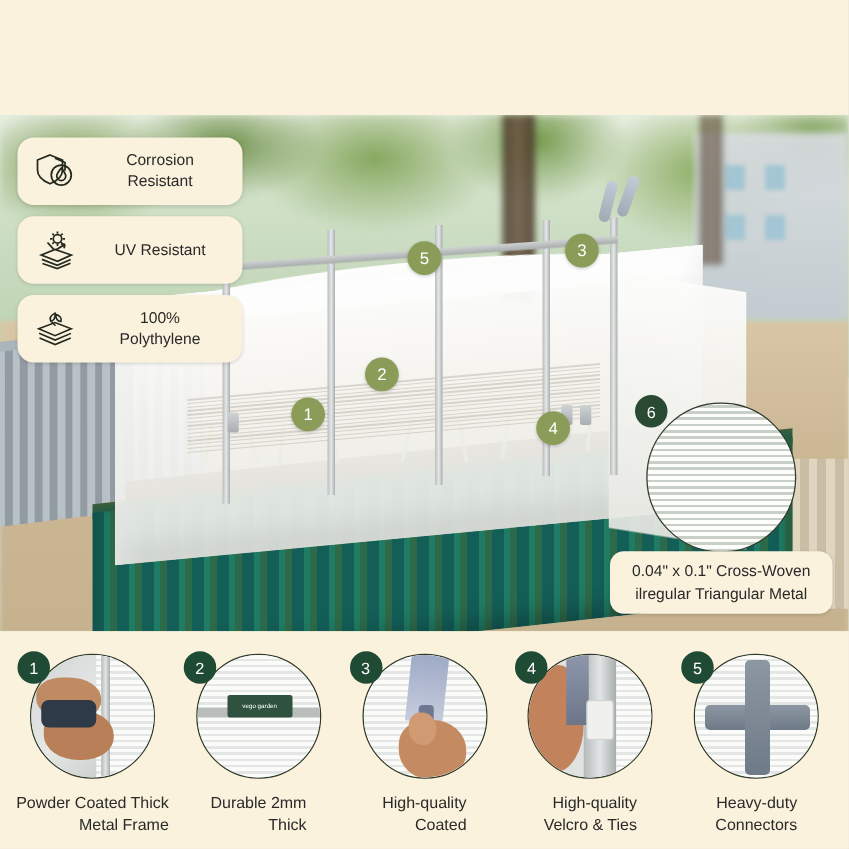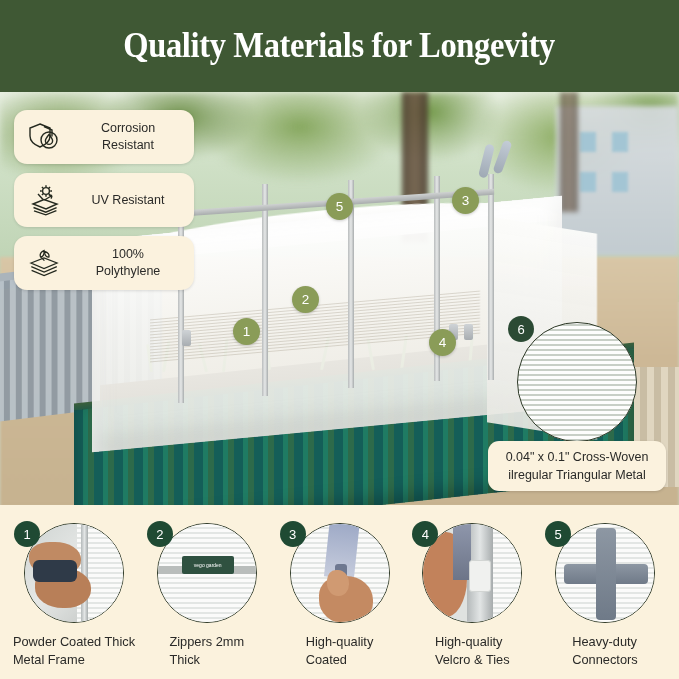--- a/index.html
+++ b/index.html
@@ -209,41 +209,38 @@
     background:#e9e9e5;
   }
   .bbadge {
     position:absolute; left:6px; top:-2px; width:26px; height:26px;
     border-radius:50%; background:#1f4a33; color:#fff;
     display:flex; align-items:center; justify-content:center;
     font-size:13px; z-index:3;
   }
   .blabel {
     margin-top:10px; font-size:12.8px; color:#2a2a28;
-    text-align:left; line-height:1.4;
+    text-align:right; line-height:1.4;
   }
 
   
   .t-hand { position:absolute; border-radius:40% 50% 45% 50%; }
   .t-fabric { position:absolute; background:repeating-linear-gradient(0deg,#e3e6e4 0 2px,#fbfbfa 2px 5px); }
   .t-tag {
     position:absolute; background:#2f5140; border-radius:2px;
     color:#fff; font-size:5px; display:flex; align-items:center; justify-content:center;
   }
   .t-pole { position:absolute; background:linear-gradient(90deg,#b4b9ba,#e2e5e5,#a7acad); }
   .t-conn { position:absolute; background:linear-gradient(180deg,#8d97a3,#6f7a88); }
 </style>
 </head>
 <body>
 
 <div class="page">
 
-  <div class="header">
-    <div class="header-title">Quality Materials for Longevity</div>
-  </div>
 
   <div class="photo">
     <div class="sky"></div>
     <div class="foliage"></div>
     <div class="house"></div>
     <div class="house-win" style="left:580px;top:40px;width:16px;height:20px;"></div>
     <div class="house-win" style="left:612px;top:40px;width:16px;height:20px;"></div>
     <div class="house-win" style="left:580px;top:80px;width:16px;height:20px;"></div>
     <div class="house-win" style="left:612px;top:80px;width:16px;height:20px;"></div>
     <div class="trunk-a"></div>
@@ -385,21 +382,21 @@
 
     <div class="bitem">
       <div class="bthumb">
         <div class="t-fabric" style="left:0;top:0;width:100px;height:100px;"></div>
         <div style="position:absolute;left:0;top:42px;width:100px;height:8px;background:#b9bdbb;"></div>
         <div class="t-tag" style="left:24px;top:32px;width:52px;height:18px;">
           <span>vego garden</span>
         </div>
       </div>
       <div class="blabel">
-        <span>Zippers 2mm</span><br>
+        <span>Durable 2mm</span><br>
         <span>Thick</span>
       </div>
       <div class="bbadge">
         <span>2</span>
       </div>
     </div>
 
     <div class="bitem">
       <div class="bthumb">
         <div class="t-fabric" style="left:0;top:0;width:100px;height:100px;"></div>

